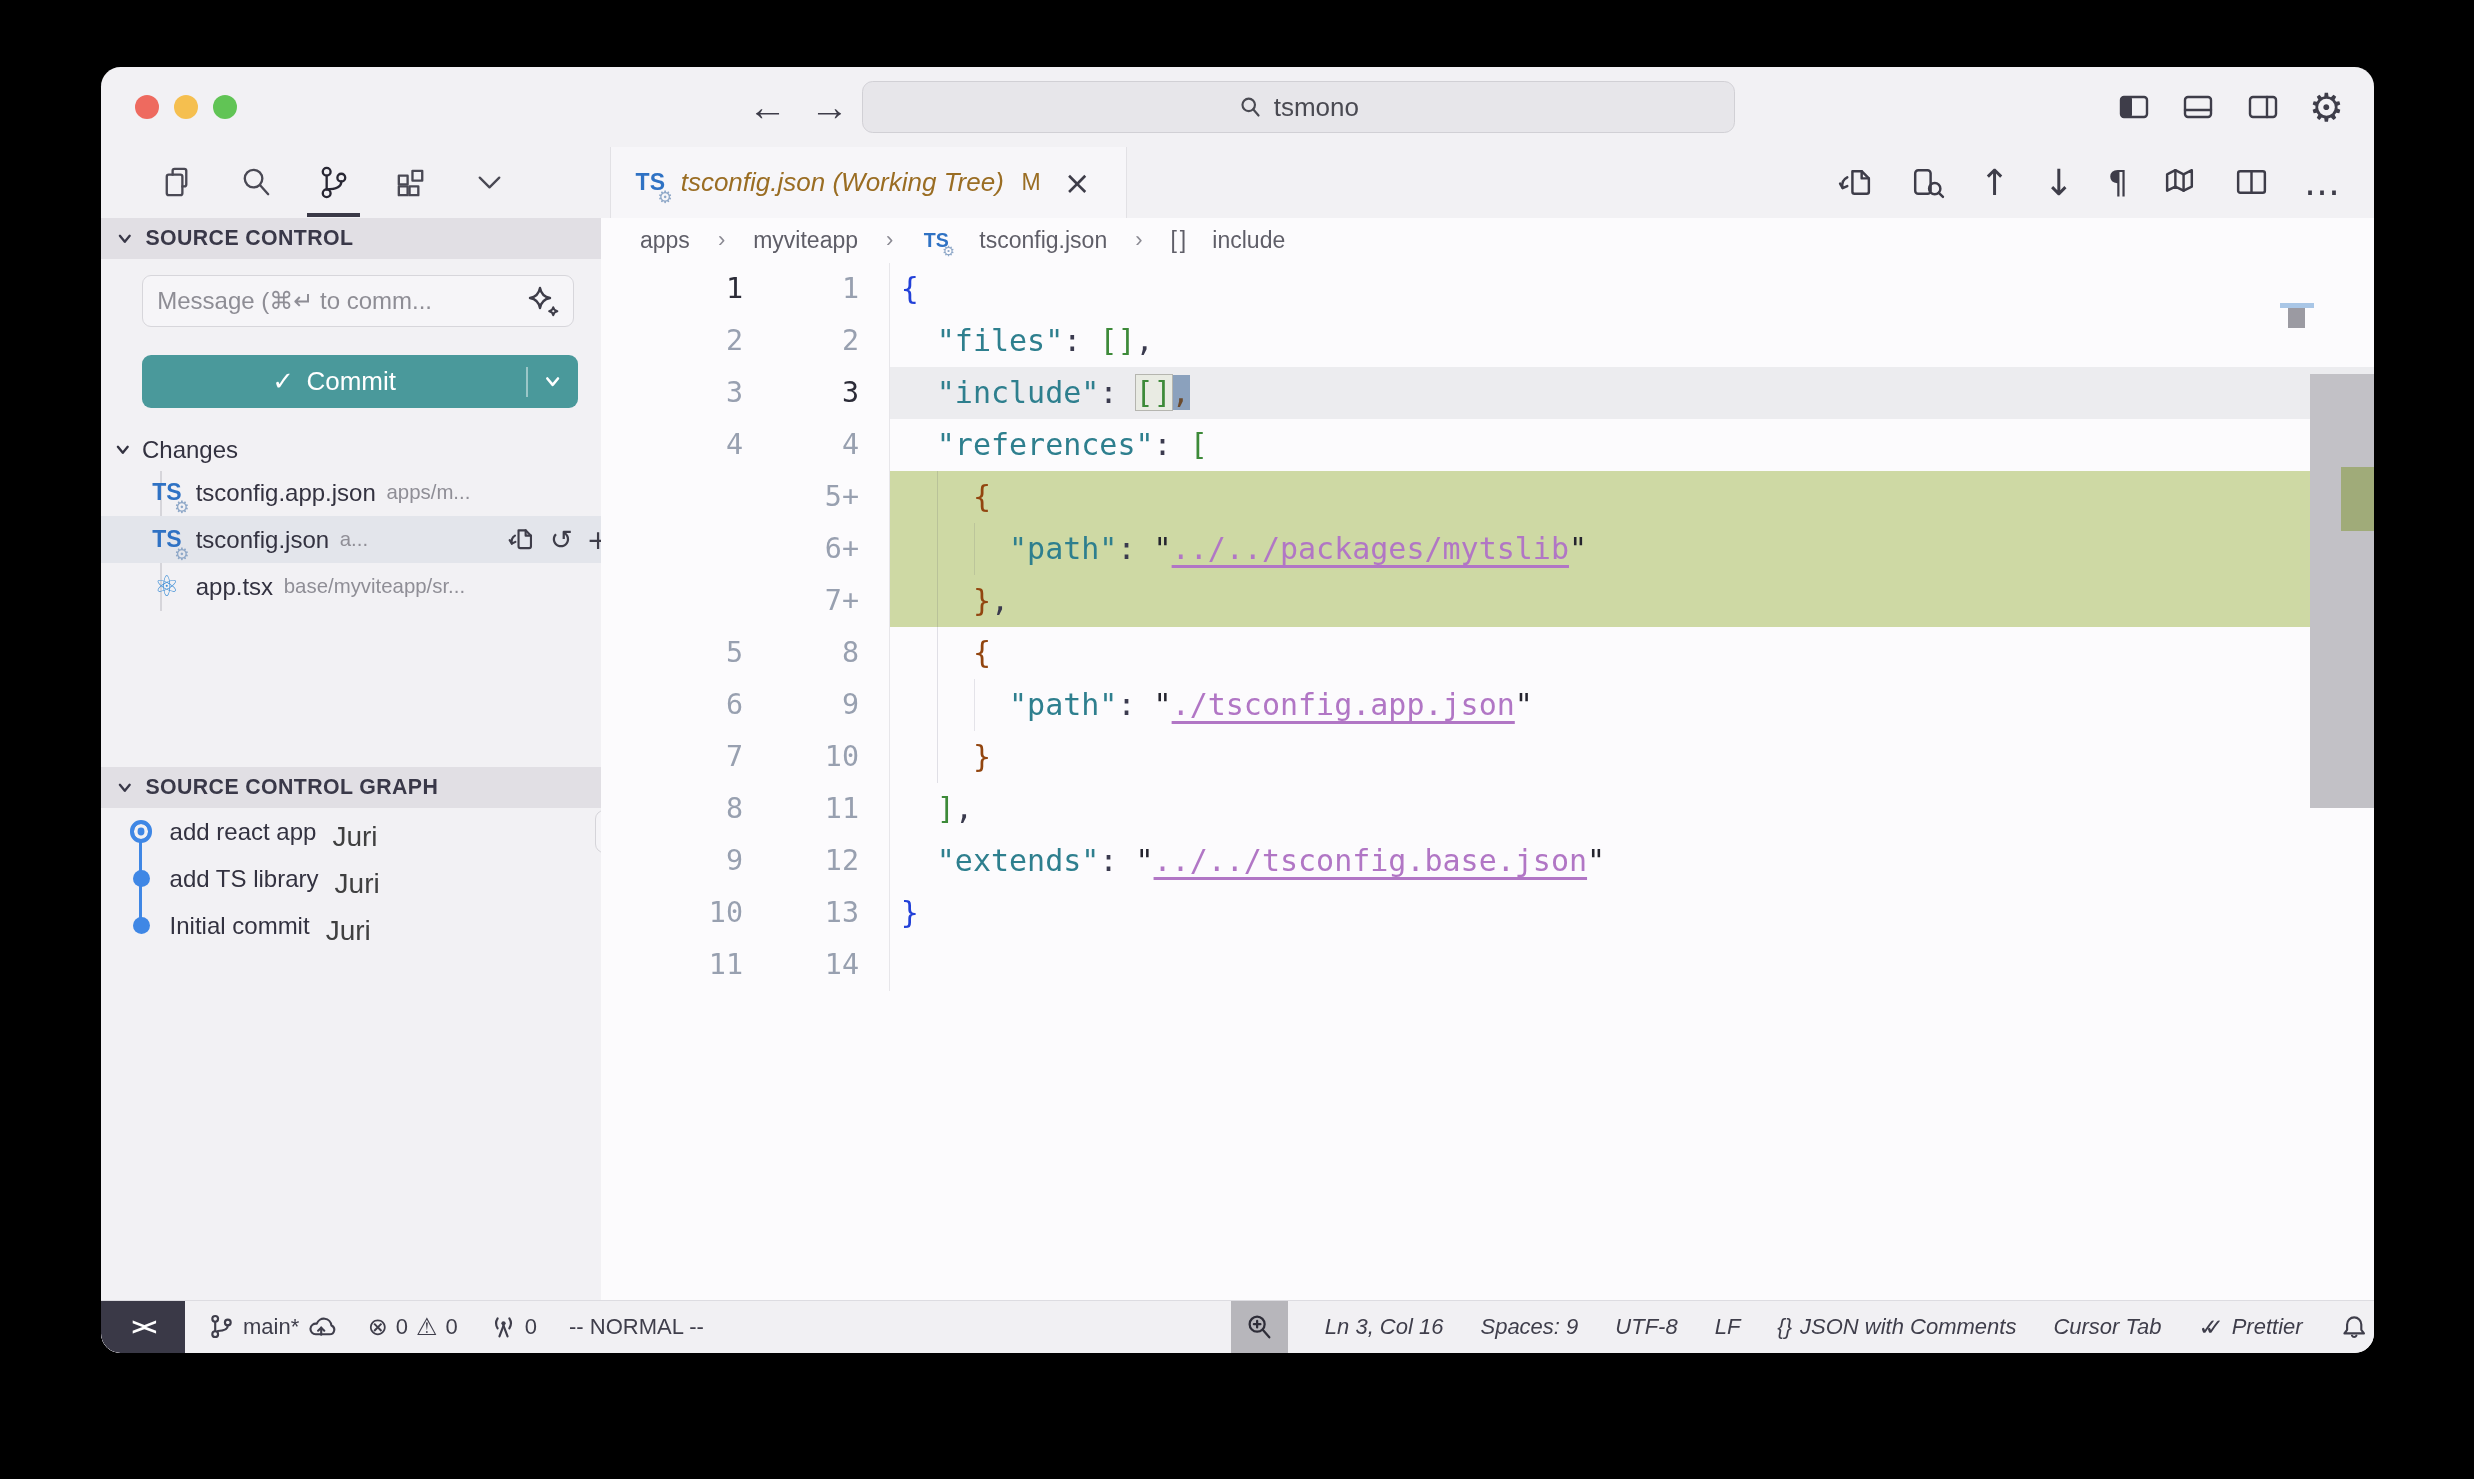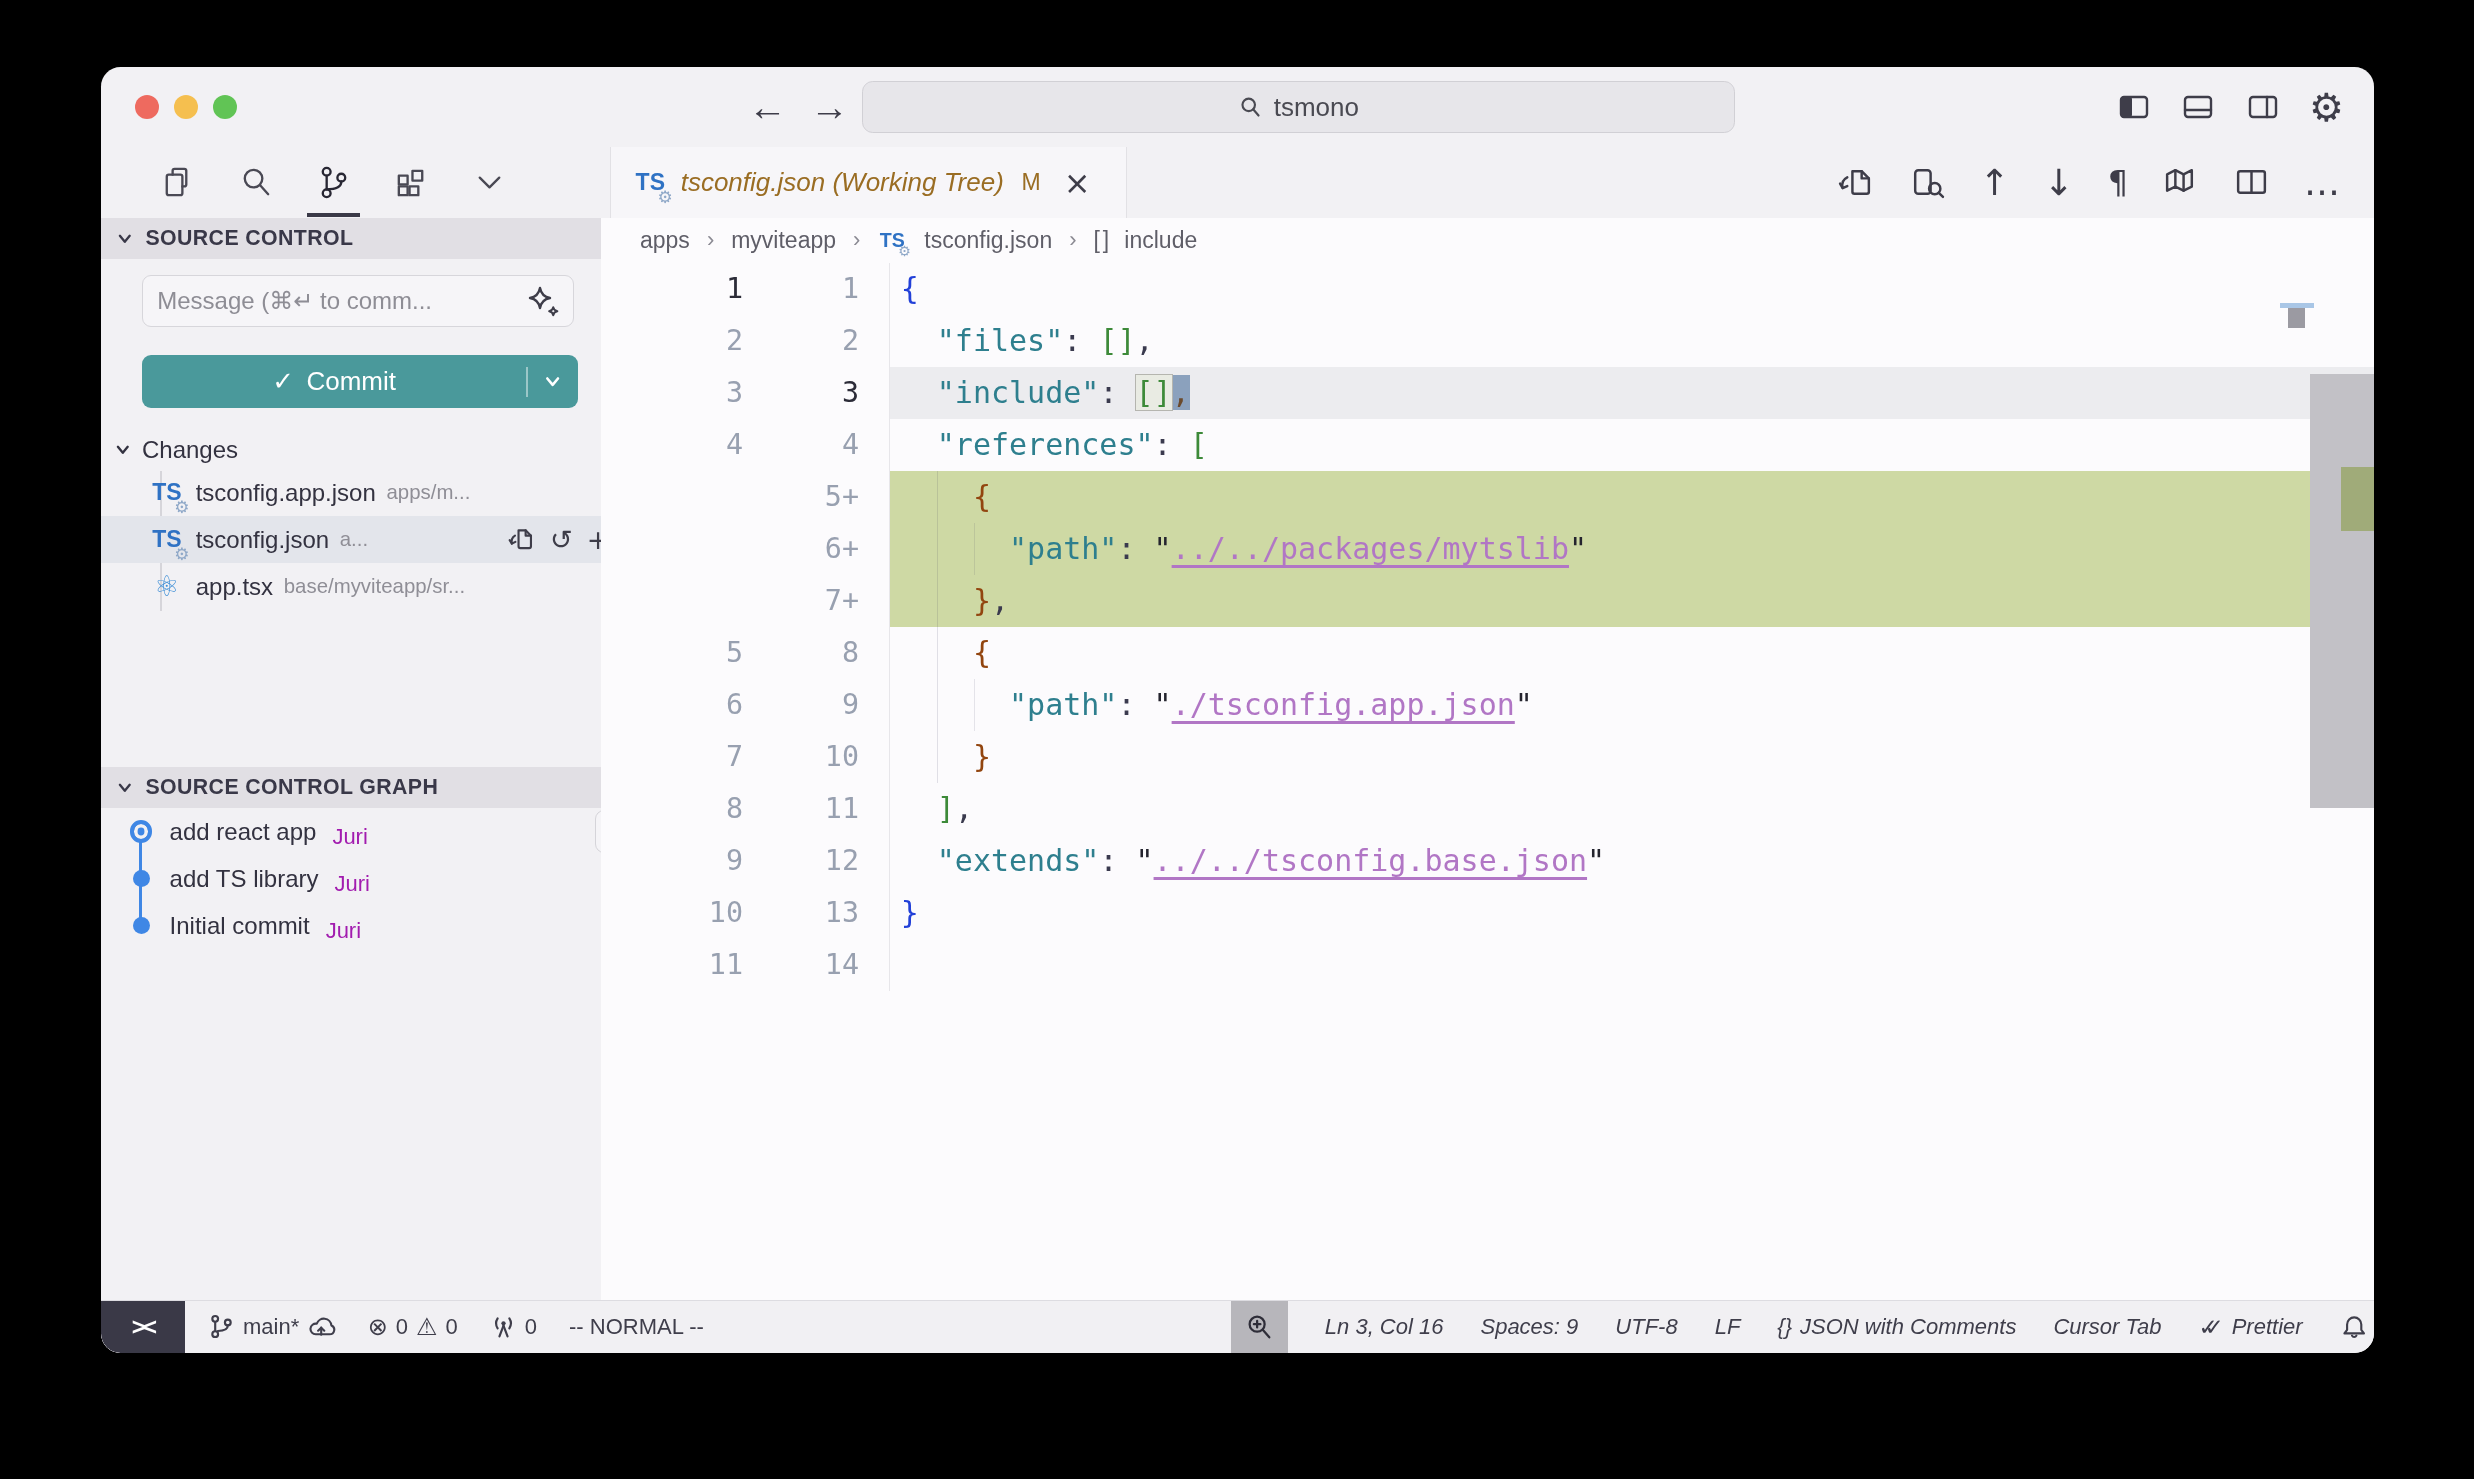--- a/index.html
+++ b/index.html
@@ -42,33 +42,33 @@
   .factions .txt{font-size:27px;line-height:27px;font-family:"DejaVu Sans",sans-serif;}
   .tsicon{position:relative;width:36px;height:36px;font-weight:bold;color:#2f72c4;font-size:23px;display:flex;align-items:center;justify-content:center;flex:none;}
   .tsicon .tsg{position:absolute;right:-4.4px;bottom:-6.2px;font-size:17px;color:#8fa8c8;font-family:"DejaVu Sans",sans-serif;}
   .atom{font-size:28.4px;color:#3f8fd6;width:36px;text-align:center;font-family:"DejaVu Sans",sans-serif;flex:none;}
   .grows{position:absolute;top:661px;left:0;right:0;}
   .gline{position:absolute;left:38px;top:686px;width:2.7px;height:92px;background:#3f87e5;}
   .grow{height:47px;display:flex;align-items:center;gap:16px;padding-left:27.6px;font-size:24px;color:#333240;position:relative;}
   .dotwrap{width:25px;display:flex;justify-content:center;flex:none;}
   .dot{width:17px;height:17px;border-radius:50%;background:#3f87e5;}
   .dot.ring{width:14.2px;height:14.2px;border:4.4px solid #3f87e5;background:#3f87e5;box-shadow:inset 0 0 0 3.6px #f2f1f4;}
-  .gauthor{color:#a21caf;font-size:22px;margin-top:10px;}
+  .gauthor{color:#404040;font-size:28px;margin-top:10px;}
   .target-btn{position:absolute;right:25px;top:1.8px;width:43px;height:43px;border:1.8px solid #d5d4d9;border-radius:9px;background:#f5f4f7;display:flex;align-items:center;justify-content:center;font-size:27px;color:#3e3d49;box-sizing:border-box;font-family:"DejaVu Sans",sans-serif;}
 
   
   .editor{position:absolute;left:500px;top:80px;width:1773px;height:1153px;background:#fcfbfd;}
   .tabbar{position:absolute;top:0;left:0;right:0;height:71px;background:#f2f1f4;}
   .tab{position:absolute;left:9px;top:0;height:71px;width:517px;background:#f7f6f9;border-left:0.9px solid #e2e1e5;border-right:0.9px solid #e2e1e5;display:flex;align-items:center;padding:0 21.3px;gap:12.4px;box-sizing:border-box;}
   .tab-title{font-style:italic;color:#9a6d23;font-size:26px;white-space:nowrap;}
   .tab-m{color:#9a6d23;font-size:23px;margin-left:5.3px;}
   .tab-x{color:#3e3d49;font-size:32px;margin-left:10.7px;font-family:"DejaVu Sans",sans-serif;}
   .ed-actions{position:absolute;right:34px;top:0;height:71px;display:flex;gap:34px;align-items:center;color:#3e3d49;}
   .ed-actions .txt{font-size:36px;line-height:39px;font-family:"DejaVu Sans",sans-serif;}
-  .breadcrumb{position:absolute;top:71px;left:0;right:0;height:44px;display:flex;align-items:center;gap:17px;padding-left:39px;font-size:23px;color:#5f5e68;background:#fcfbfd;}
+  .breadcrumb{position:absolute;top:71px;left:0;right:0;height:44px;display:flex;align-items:center;gap:28px;padding-left:39px;font-size:23px;color:#5f5e68;background:#fcfbfd;}
   .bc-sep{color:#8b8a93;font-size:22px;}
   .bc .tsicon,.breadcrumb .tsicon{width:30px;height:30px;font-size:19.6px;}
   .breadcrumb .tsicon .tsg{font-size:14.2px;right:-3.6px;bottom:-4.4px;}
   .bc-sym{letter-spacing:-1.8px;}
 
   .codewrap{position:absolute;top:116px;left:0;right:0;bottom:0;}
   .row{display:flex;height:52px;font-family:"DejaVu Sans Mono",monospace;font-size:30px;line-height:52px;}
   .gl{width:160px;text-align:right;padding-right:18px;color:#98a0b0;font-size:28.4px;box-sizing:border-box;flex:none;}
   .gr{width:128px;text-align:right;padding-right:30px;color:#98a0b0;font-size:28.4px;box-sizing:border-box;flex:none;}
   .gl.dark,.gr.dark{color:#2c2c38;}

